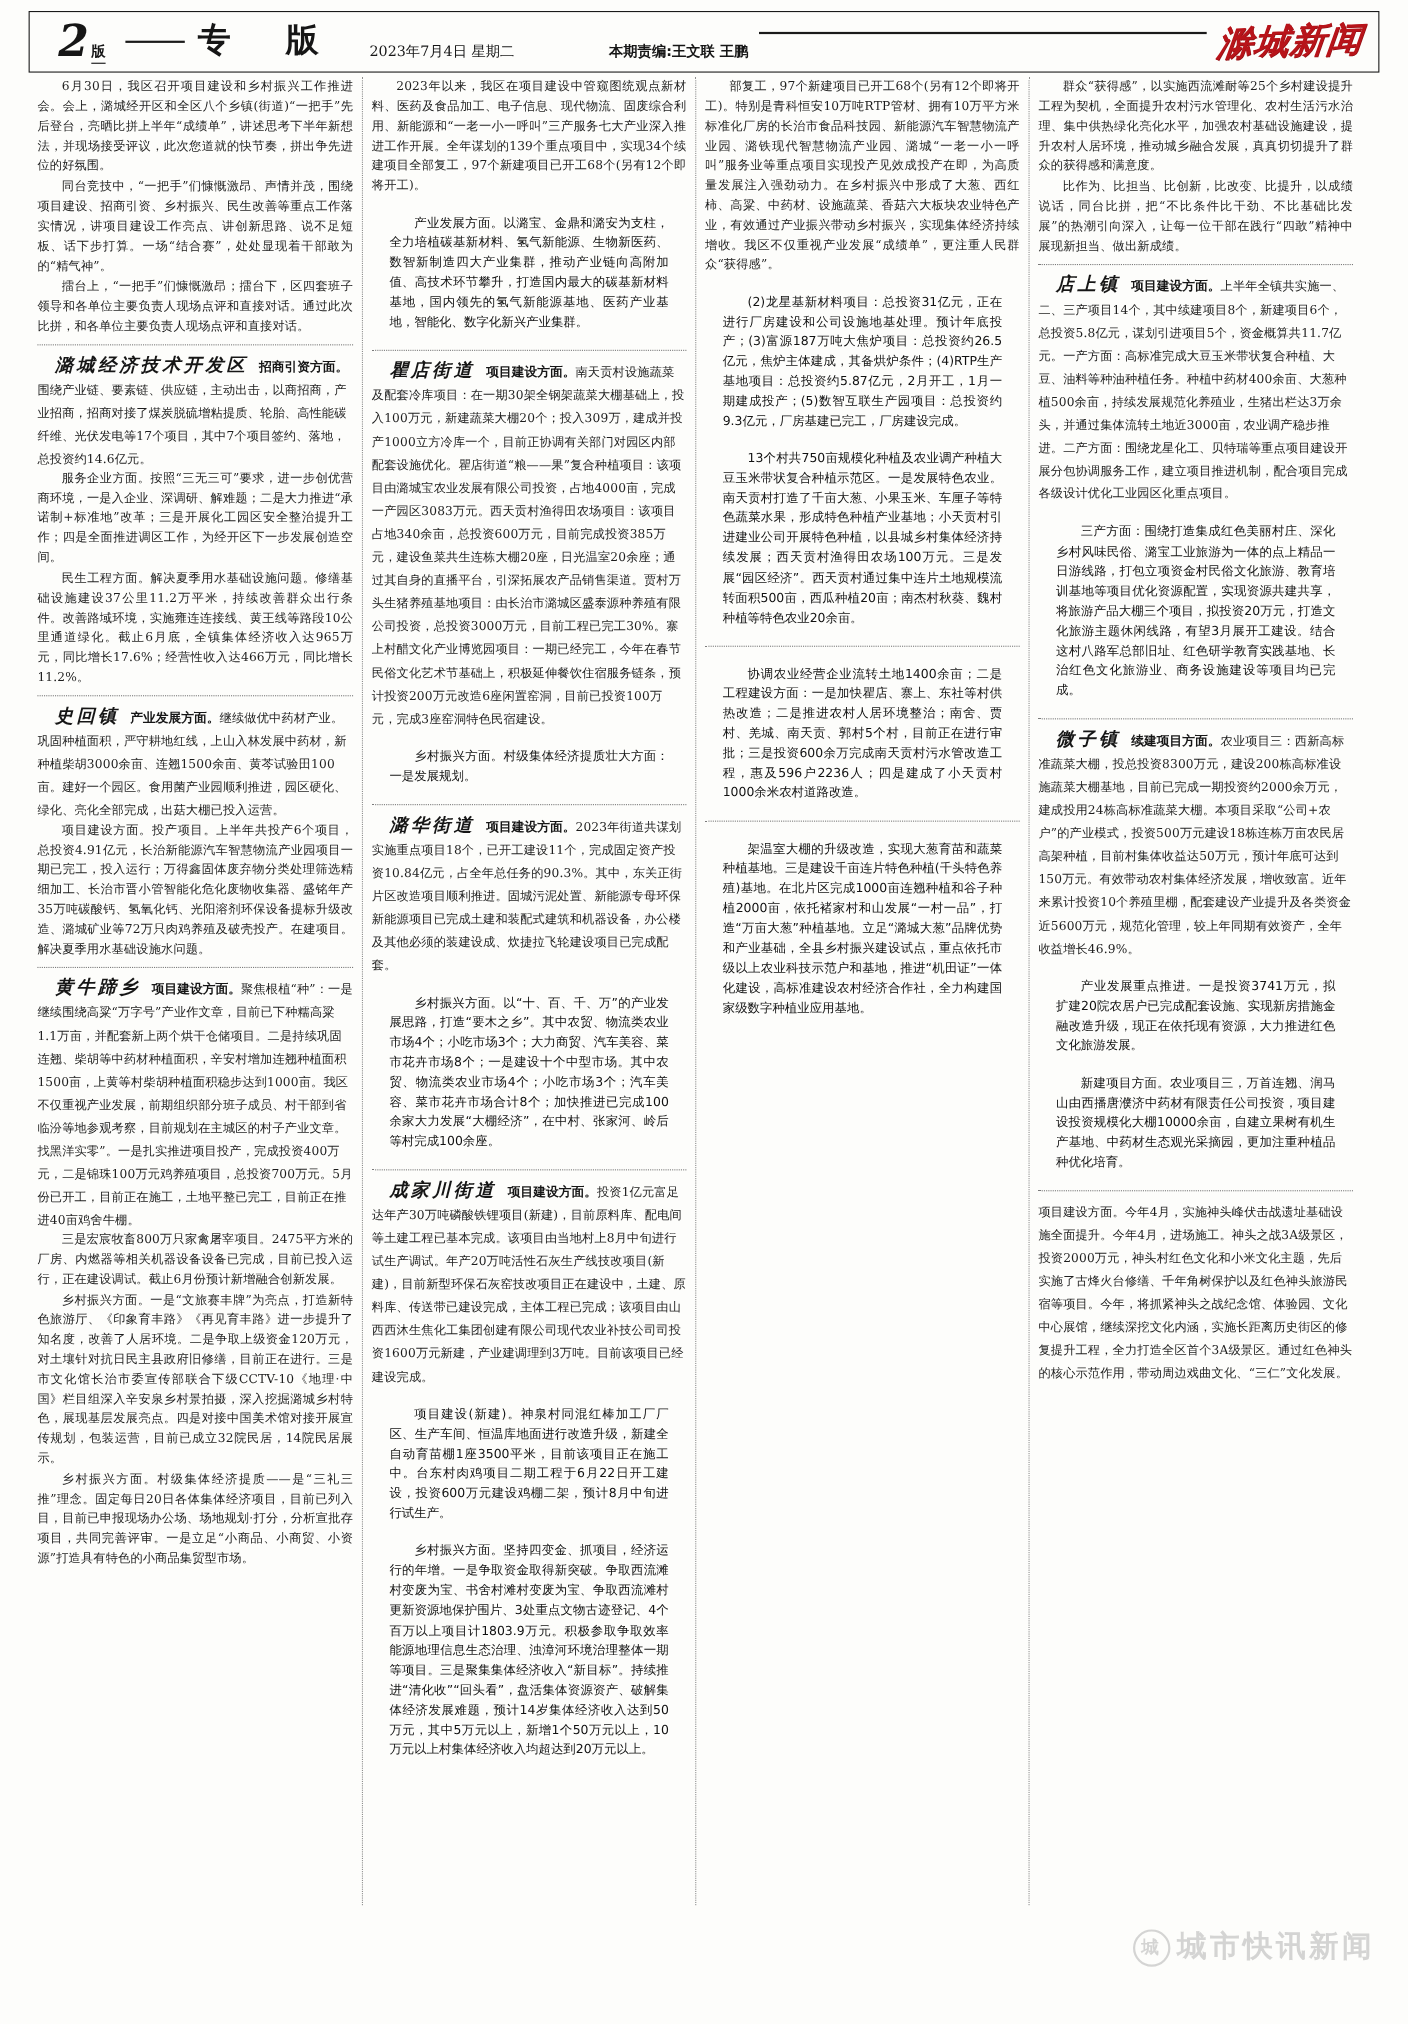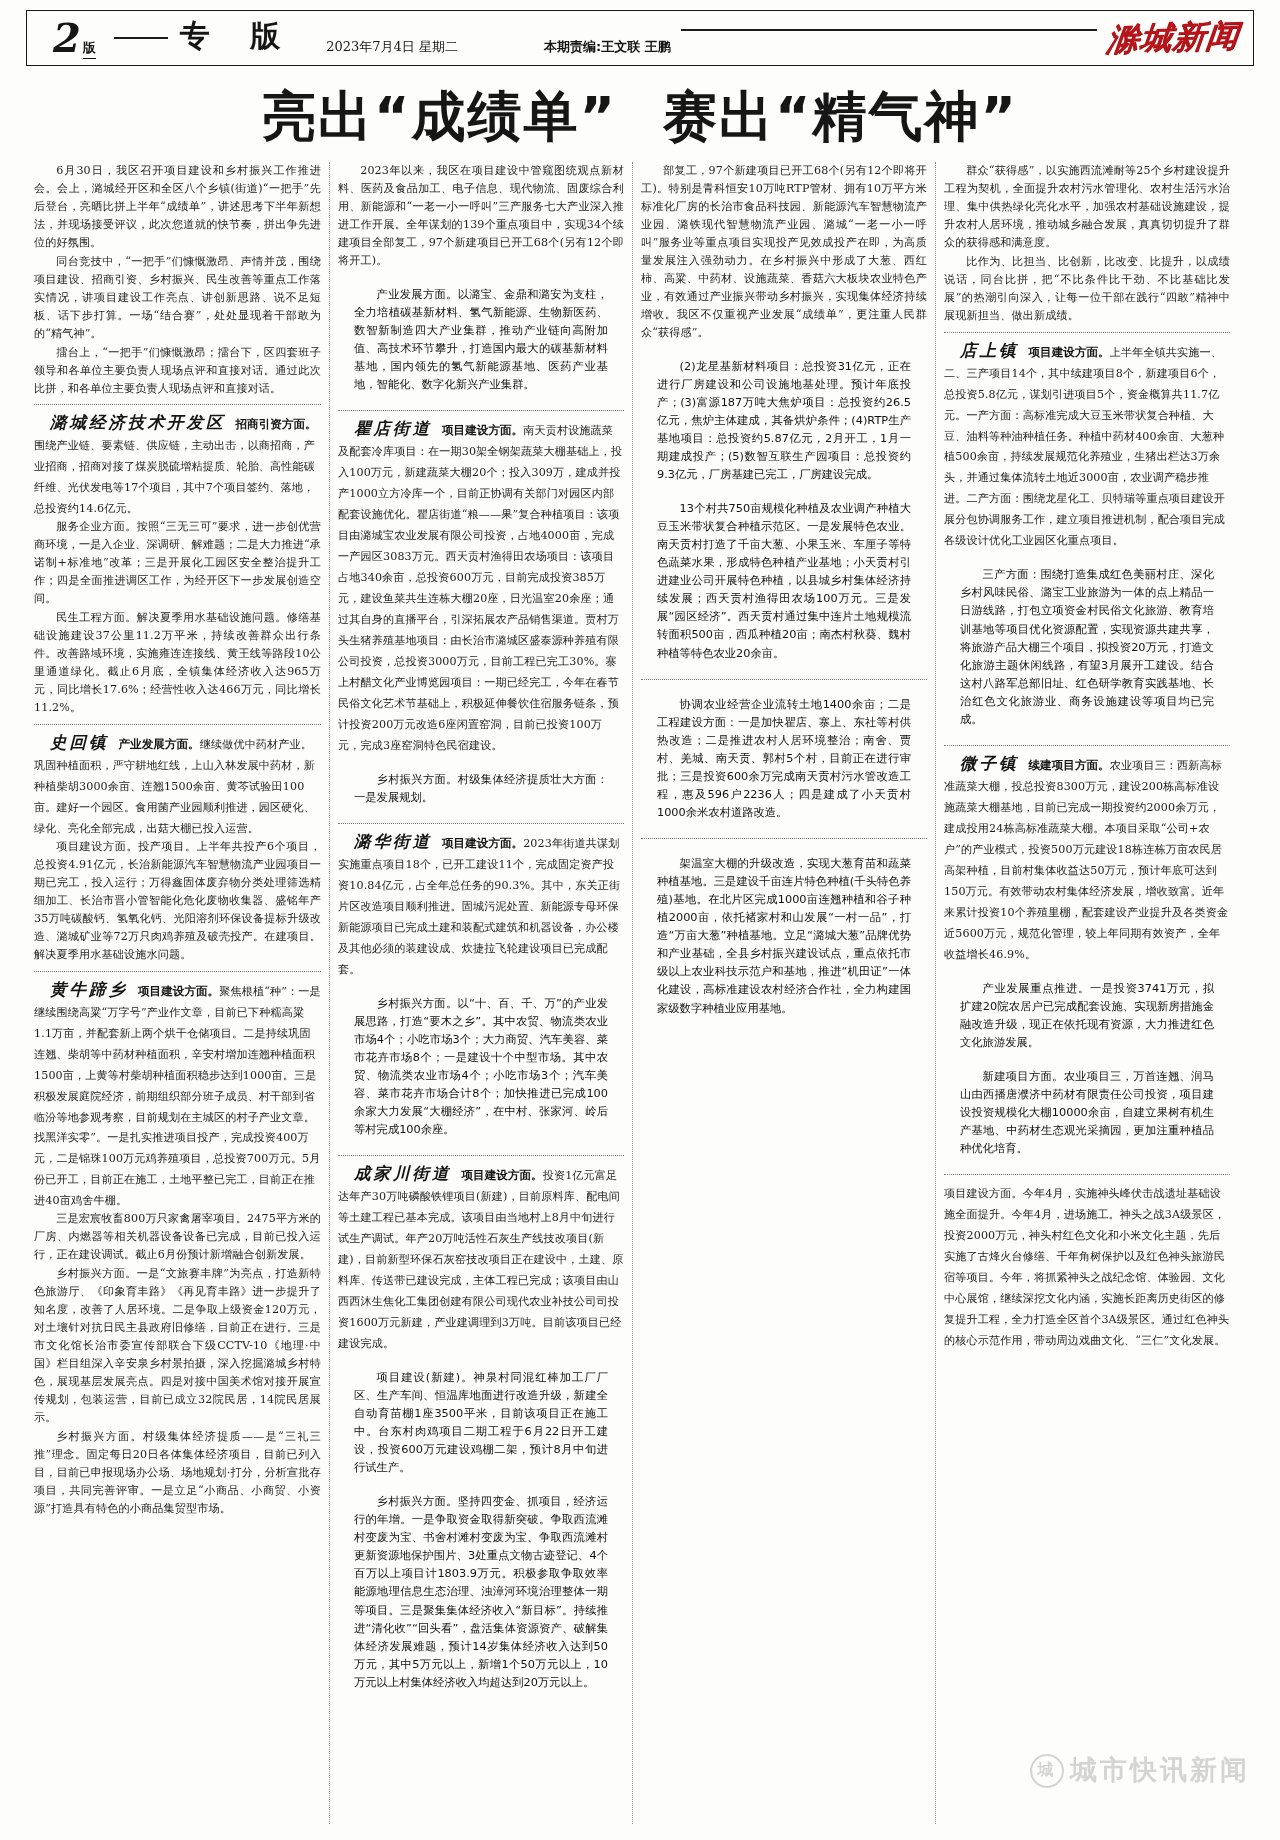--- a/index.html
+++ b/index.html
@@ -42,21 +42,21 @@
   .mh-pagenum .ban{
     font-size:13px;font-weight:bold;margin-left:2px;
     border-bottom:1.4px solid #111;padding-bottom:1px;
   }
   .mh-rule{
     flex:0 0 auto;width:54px;height:1.6px;background:#1a1a1a;
     margin:0 8px;
   }
   .mh-special{
     font-size:30px;font-weight:bold;letter-spacing:16px;
-    font-family:Liberation Sans, sans-serif;
+    font-family:Liberation Mono, monospace;
     white-space:nowrap;padding:0 4px 4px 4px;
   }
   .mh-date{
     font-size:13px;white-space:nowrap;margin-left:26px;
     font-family:"DejaVu Serif","Liberation Serif",serif;
     align-self:flex-end;padding-bottom:9px;
   }
   .mh-editor{
     font-size:13px;font-weight:bold;white-space:nowrap;
     margin-left:86px;align-self:flex-end;padding-bottom:9px;
@@ -172,23 +172,20 @@
       <span class="ban">版</span>
     </div>
     <div class="mh-rule"></div>
     <div class="mh-special">专  版</div>
     <div class="mh-date">2023年7月4日  星期二</div>
     <div class="mh-editor">本期责编:王文联  王鹏</div>
     <div class="mh-spacer"></div>
     <div class="mh-logo">滁城新闻</div>
   </div>
 
-  <div class="headline">
-    <span>亮出“成绩单”</span><span class="gap"></span><span>赛出“精气神”</span>
-  </div>
 
   <div class="cols">
 
     <div class="col">
       <p class="para">6月30日，我区召开项目建设和乡村振兴工作推进会。会上，潞城经开区和全区八个乡镇(街道)“一把手”先后登台，亮晒比拼上半年“成绩单”，讲述思考下半年新想法，并现场接受评议，此次您道就的快节奏，拼出争先进位的好氛围。</p>
       <p class="para">同台竞技中，“一把手”们慷慨激昂、声情并茂，围绕项目建设、招商引资、乡村振兴、民生改善等重点工作落实情况，讲项目建设工作亮点、讲创新思路、说不足短板、话下步打算。一场“结合赛”，处处显现着干部敢为的“精气神”。</p>
       <p class="para">擂台上，“一把手”们慷慨激昂；擂台下，区四套班子领导和各单位主要负责人现场点评和直接对话。通过此次比拼，和各单位主要负责人现场点评和直接对话。</p>
 
       <div class="sec-divider"></div>
       <div class="sec">
@@ -198,21 +195,21 @@
       </div>
 
       <div class="sec-divider"></div>
       <div class="sec">
         <span class="sec-head">史回镇</span><span class="sec-lead">产业发展方面。</span><span class="sec-body">继续做优中药材产业。巩固种植面积，严守耕地红线，上山入林发展中药材，新种植柴胡3000余亩、连翘1500余亩、黄芩试验田100亩。建好一个园区。食用菌产业园顺利推进，园区硬化、绿化、亮化全部完成，出菇大棚已投入运营。</span>
         <p class="para">项目建设方面。投产项目。上半年共投产6个项目，总投资4.91亿元，长治新能源汽车智慧物流产业园项目一期已完工，投入运行；万得鑫固体废弃物分类处理筛选精细加工、长治市晋小管智能化危化废物收集器、盛铭年产35万吨碳酸钙、氢氧化钙、光阳溶剂环保设备提标升级改造、潞城矿业等72万只肉鸡养殖及破壳投产。在建项目。解决夏季用水基础设施水问题。</p>
       </div>
 
       <div class="sec-divider"></div>
       <div class="sec">
-        <span class="sec-head">黄牛蹄乡</span><span class="sec-lead">项目建设方面。</span><span class="sec-body">聚焦根植“种”：一是继续围绕高粱“万字号”产业作文章，目前已下种糯高粱1.1万亩，并配套新上两个烘干仓储项目。二是持续巩固连翘、柴胡等中药材种植面积，辛安村增加连翘种植面积1500亩，上黄等村柴胡种植面积稳步达到1000亩。三是积极发展庭院经济，前期组织部分班子成员、村干部到省临汾等地参观考察，目前规划在主城区的村子产业文章。找黑洋实零”。一是扎实推进项目投产，完成投资400万元，二是锦珠100万元鸡养殖项目，总投资700万元。5月份已开工，目前正在施工，土地平整已完工，目前正在推进40亩鸡舍牛棚。</span>
+        <span class="sec-head">黄牛蹄乡</span><span class="sec-lead">项目建设方面。</span><span class="sec-body">聚焦根植“种”：一是继续围绕高粱“万字号”产业作文章，目前已下种糯高粱1.1万亩，并配套新上两个烘干仓储项目。二是持续巩固连翘、柴胡等中药材种植面积，辛安村增加连翘种植面积1500亩，上黄等村柴胡种植面积稳步达到1000亩。我区不仅重视产业发展，前期组织部分班子成员、村干部到省临汾等地参观考察，目前规划在主城区的村子产业文章。找黑洋实零”。一是扎实推进项目投产，完成投资400万元，二是锦珠100万元鸡养殖项目，总投资700万元。5月份已开工，目前正在施工，土地平整已完工，目前正在推进40亩鸡舍牛棚。</span>
         <p class="para">三是宏宸牧畜800万只家禽屠宰项目。2475平方米的厂房、内燃器等相关机器设备设备已完成，目前已投入运行，正在建设调试。截止6月份预计新增融合创新发展。</p>
         <p class="para">乡村振兴方面。一是“文旅赛丰牌”为亮点，打造新特色旅游厅、《印象育丰路》《再见育丰路》进一步提升了知名度，改善了人居环境。二是争取上级资金120万元，对土壤针对抗日民主县政府旧修缮，目前正在进行。三是市文化馆长治市委宣传部联合下级CCTV-10《地理·中国》栏目组深入辛安泉乡村景拍摄，深入挖掘潞城乡村特色，展现基层发展亮点。四是对接中国美术馆对接开展宣传规划，包装运营，目前已成立32院民居，14院民居展示。</p>
         <p class="para">乡村振兴方面。村级集体经济提质——是“三礼三推”理念。固定每日20日各体集体经济项目，目前已列入目，目前已申报现场办公场、场地规划·打分，分析宣批存项目，共同完善评审。一是立足“小商品、小商贸、小资源”打造具有特色的小商品集贸型市场。</p>
       </div>
     </div>
 
     <div class="col">
       <p class="para">2023年以来，我区在项目建设中管窥图统观点新材料、医药及食品加工、电子信息、现代物流、固废综合利用、新能源和“一老一小一呼叫”三产服务七大产业深入推进工作开展。全年谋划的139个重点项目中，实现34个续建项目全部复工，97个新建项目已开工68个(另有12个即将开工)。</p>
 
       <p class="blk">产业发展方面。以潞宝、金鼎和潞安为支柱，全力培植碳基新材料、氢气新能源、生物新医药、数智新制造四大产业集群，推动产业链向高附加值、高技术环节攀升，打造国内最大的碳基新材料基地，国内领先的氢气新能源基地、医药产业基地，智能化、数字化新兴产业集群。</p>

